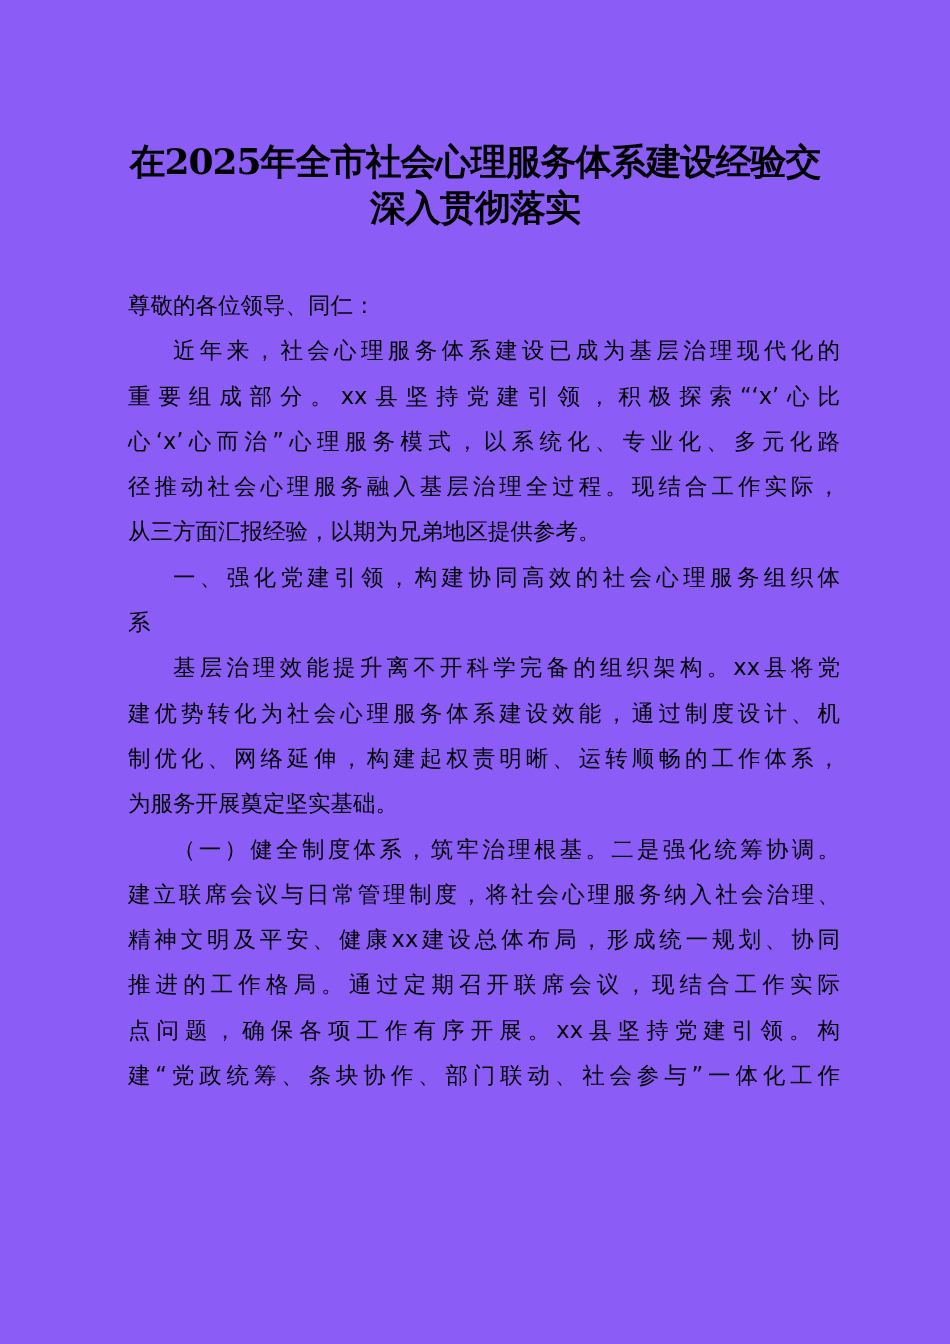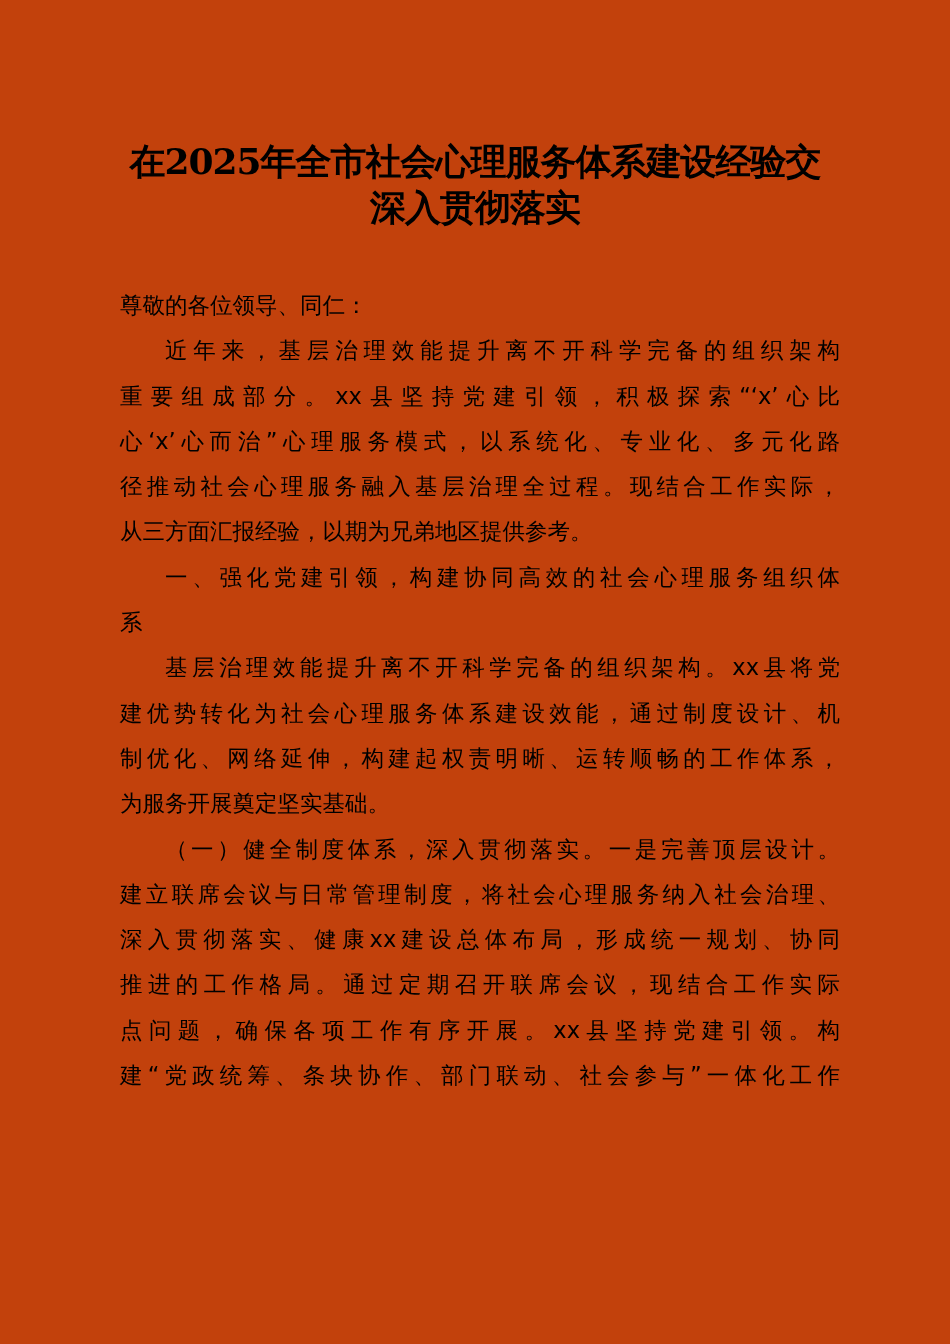--- a/index.html
+++ b/index.html
@@ -13,21 +13,21 @@
       position: relative;
       overflow: hidden;
       color: #000000;
     }
     .page {
       position: absolute;
       left: 0;
       top: 0;
       width: 950px;
       height: 1344px;
-      background: #c2410c;
+      background: #8b5cf6;
     }
     .title {
       position: absolute;
       left: 0;
       top: 138px;
       width: 950px;
       text-align: center;
       font-family: "DejaVu Serif", "Liberation Serif", serif;
       font-weight: bold;
       font-size: 36px;
@@ -46,20 +46,21 @@
       font-family: "DejaVu Sans", "Liberation Sans", sans-serif;
       font-size: 22.5px;
       line-height: 45.3px;
     }
     .line {
       display: block;
       white-space: nowrap;
       height: 45.3px;
       text-align: justify;
       text-align-last: justify;
+      margin-left: 8px;
     }
     .line.last {
       text-align: left;
       text-align-last: left;
     }
     .indent {
       padding-left: 45px;
     }
     .heading {
       font-weight: normal;
@@ -73,42 +74,42 @@
   <div class="title">
     <span class="t-line">在2025年全市社会心理服务体系建设经验交</span>
     <span class="t-line">深入贯彻落实</span>
   </div>
 
   <div class="body">
 
     <span class="line last">尊敬的各位领导、同仁：</span>
 
     <div>
-      <span class="line indent">近年来，基层治理效能提升离不开科学完备的组织架构</span>
+      <span class="line indent">近年来，社会心理服务体系建设已成为基层治理现代化的</span>
       <span class="line">重要组成部分。xx县坚持党建引领，积极探索“‘x’心比</span>
       <span class="line">心‘x’心而治”心理服务模式，以系统化、专业化、多元化路</span>
       <span class="line">径推动社会心理服务融入基层治理全过程。现结合工作实际，</span>
       <span class="line last">从三方面汇报经验，以期为兄弟地区提供参考。</span>
     </div>
 
     <div>
       <span class="line indent heading">一、强化党建引领，构建协同高效的社会心理服务组织体</span>
       <span class="line last heading">系</span>
     </div>
 
     <div>
       <span class="line indent">基层治理效能提升离不开科学完备的组织架构。xx县将党</span>
       <span class="line">建优势转化为社会心理服务体系建设效能，通过制度设计、机</span>
       <span class="line">制优化、网络延伸，构建起权责明晰、运转顺畅的工作体系，</span>
       <span class="line last">为服务开展奠定坚实基础。</span>
     </div>
 
     <div>
-      <span class="line indent">（一）健全制度体系，深入贯彻落实。一是完善顶层设计。</span>
+      <span class="line indent">（一）健全制度体系，筑牢治理根基。二是强化统筹协调。</span>
       <span class="line">建立联席会议与日常管理制度，将社会心理服务纳入社会治理、</span>
-      <span class="line">深入贯彻落实、健康xx建设总体布局，形成统一规划、协同</span>
+      <span class="line">精神文明及平安、健康xx建设总体布局，形成统一规划、协同</span>
       <span class="line">推进的工作格局。通过定期召开联席会议，现结合工作实际</span>
       <span class="line">点问题，确保各项工作有序开展。xx县坚持党建引领。构</span>
       <span class="line">建“党政统筹、条块协作、部门联动、社会参与”一体化工作</span>
     </div>
 
   </div>
 </div>
 
 </body></html>

